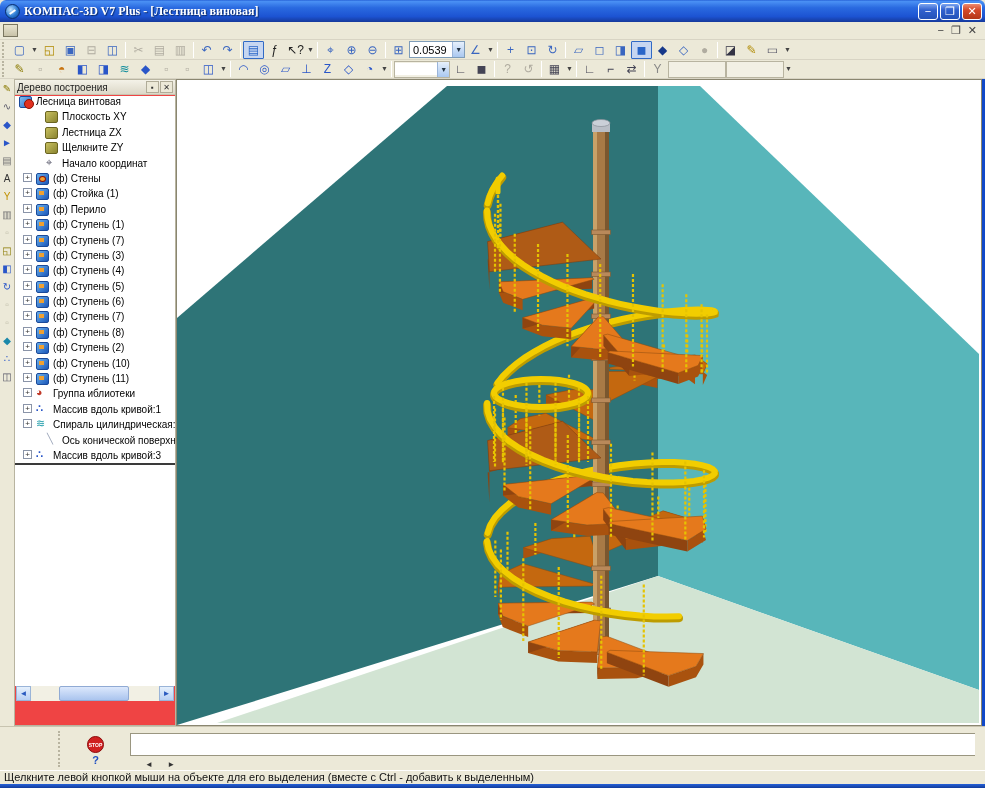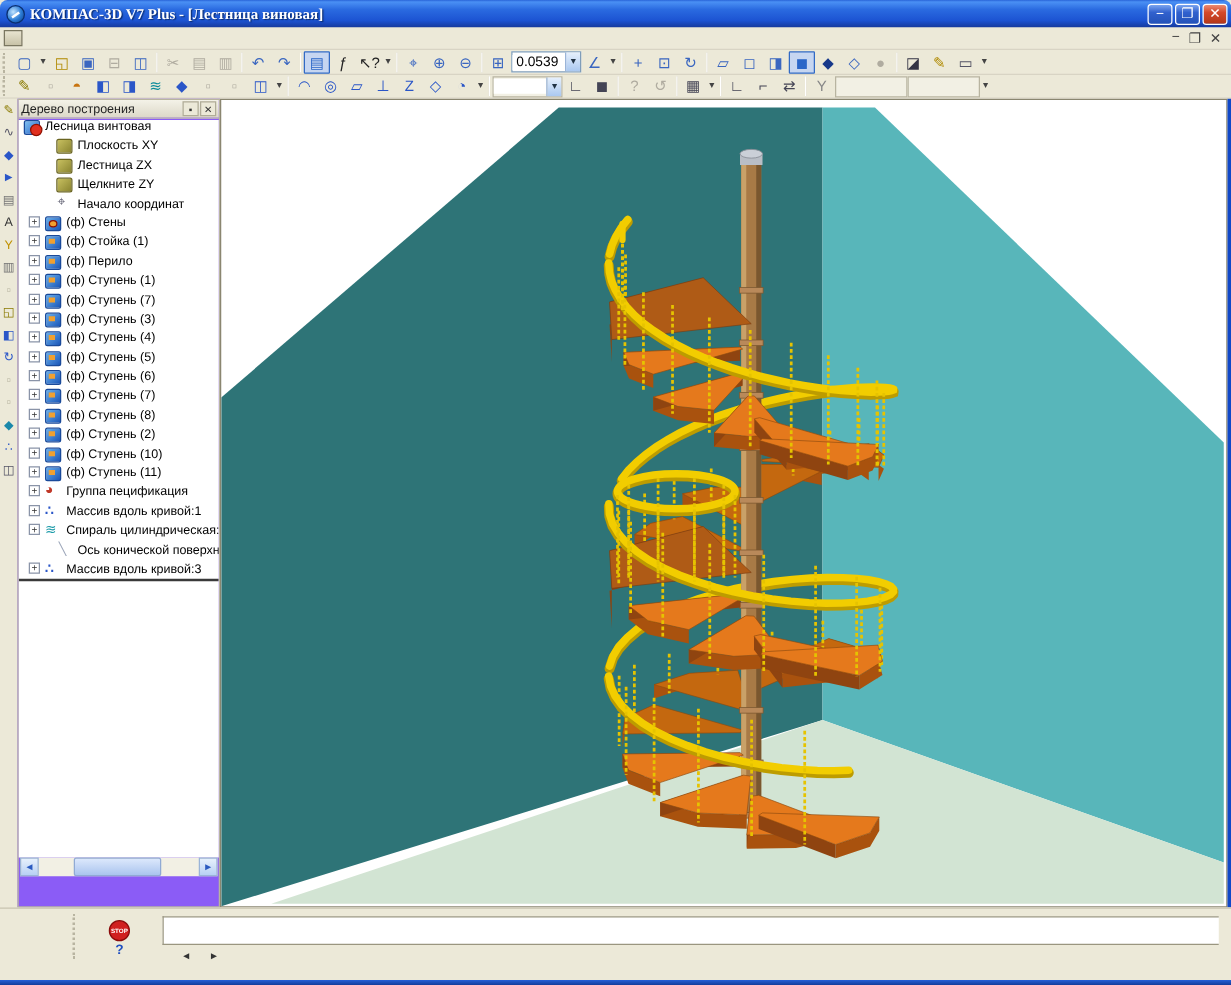--- a/index.html
+++ b/index.html
@@ -41,21 +41,21 @@
   .tcombo input { border:0; width:100%; font-size:11px; font-family:"Liberation Sans",sans-serif; padding-left:3px; outline:none; }
   .tcombo .cda { width:15px; height:15px; background:linear-gradient(180deg,#e6f0fc,#aac8f0); border-left:1px solid #9ab4d8; font-size:7px; line-height:15px; text-align:center; color:#234; }
   .tcombo.dis { background:#f2f0e4; border-color:#b8b4a0; }
 
   
   #main { position:absolute; left:0; top:79px; width:985px; height:647px; background:#ece9d8; }
   #leftstrip { position:absolute; left:0; top:1px; width:14px; height:645px; }
   .lsbtn { width:14px; height:18px; font-size:10px; text-align:center; line-height:17px; cursor:default; }
 
   
-  #treepanel { position:absolute; left:14px; top:0; width:162px; height:647px; background:#8b5cf6; border:1px solid #b8b4a0; }
+  #treepanel { position:absolute; left:14px; top:0; width:162px; height:647px; background:#ef4444; border:1px solid #b8b4a0; }
   .treehdr { height:15px; background:linear-gradient(180deg,#f4f2e8,#dcd8c8); border-bottom:1px solid #c8c4b0; font-size:10px; display:flex; align-items:center; padding:0 2px; }
   .treehdr .t { flex:1; color:#222; }
   .hbtn { width:13px; height:12px; font-size:8px; line-height:12px; text-align:center; border:1px solid #b0ac98; background:#ece9d8; margin-left:1px; color:#333; }
   .treebody { position:absolute; left:0; top:16px; width:160px; height:590px; background:#fff; overflow:hidden; font-size:10px; }
   .trow { height:15.4px; display:flex; white-space:nowrap; }
   .trow.sel { border-bottom:2px solid #3a3a3a; }
   .pbox { width:9px; height:9px; border:1px solid #8a94a8; background:#fff; font-size:8px; line-height:7px; text-align:center; color:#333; margin-right:4px; flex:none; }
   .ticon { width:13px; height:12px; margin-right:4px; flex:none; position:relative; border-radius:2px; }
   .ti-part { background:linear-gradient(135deg,#7fc0f0,#2a66c8); border:1px solid #1a4a9a; }
   .ti-badge:after { content:""; position:absolute; right:-3px; bottom:-2px; width:8px; height:8px; border-radius:50%; background:#e03020; border:1px solid #901000; }
@@ -344,21 +344,21 @@
           <div class="trow">
             <span style="width: 8px; flex: 0 0 auto;"></span>
             <span class="pbox">+</span>
             <span class="ticon ti-feat"></span>
             <span>(ф) Ступень (11)</span>
           </div>
           <div class="trow">
             <span style="width: 8px; flex: 0 0 auto;"></span>
             <span class="pbox">+</span>
             <span class="ticon ti-group"></span>
-            <span>Группа пецификация</span>
+            <span>Группа иблиотеки</span>
           </div>
           <div class="trow">
             <span style="width: 8px; flex: 0 0 auto;"></span>
             <span class="pbox">+</span>
             <span class="ticon ti-array"></span>
             <span>Массив вдоль кривой:1</span>
           </div>
           <div class="trow">
             <span style="width: 8px; flex: 0 0 auto;"></span>
             <span class="pbox">+</span>
@@ -553,14 +553,15 @@
   </div>
 
   <div id="bottompanel">
     <div class="bhandle"></div>
     <div class="stopbtn"><span class="oct">STOP</span></div>
     <div class="helpbtn">?</div>
     <div class="msgbar"></div>
     <div class="msgarrows">◄ ►</div>
   </div>
 
+  <div id="statusbar">Щелкните левой кнопкой мыши на объекте для его выделения (вместе с Ctrl - добавить к выделенным)</div>
   <div id="bottomedge"></div>
 </div>
 
 </body></html>

